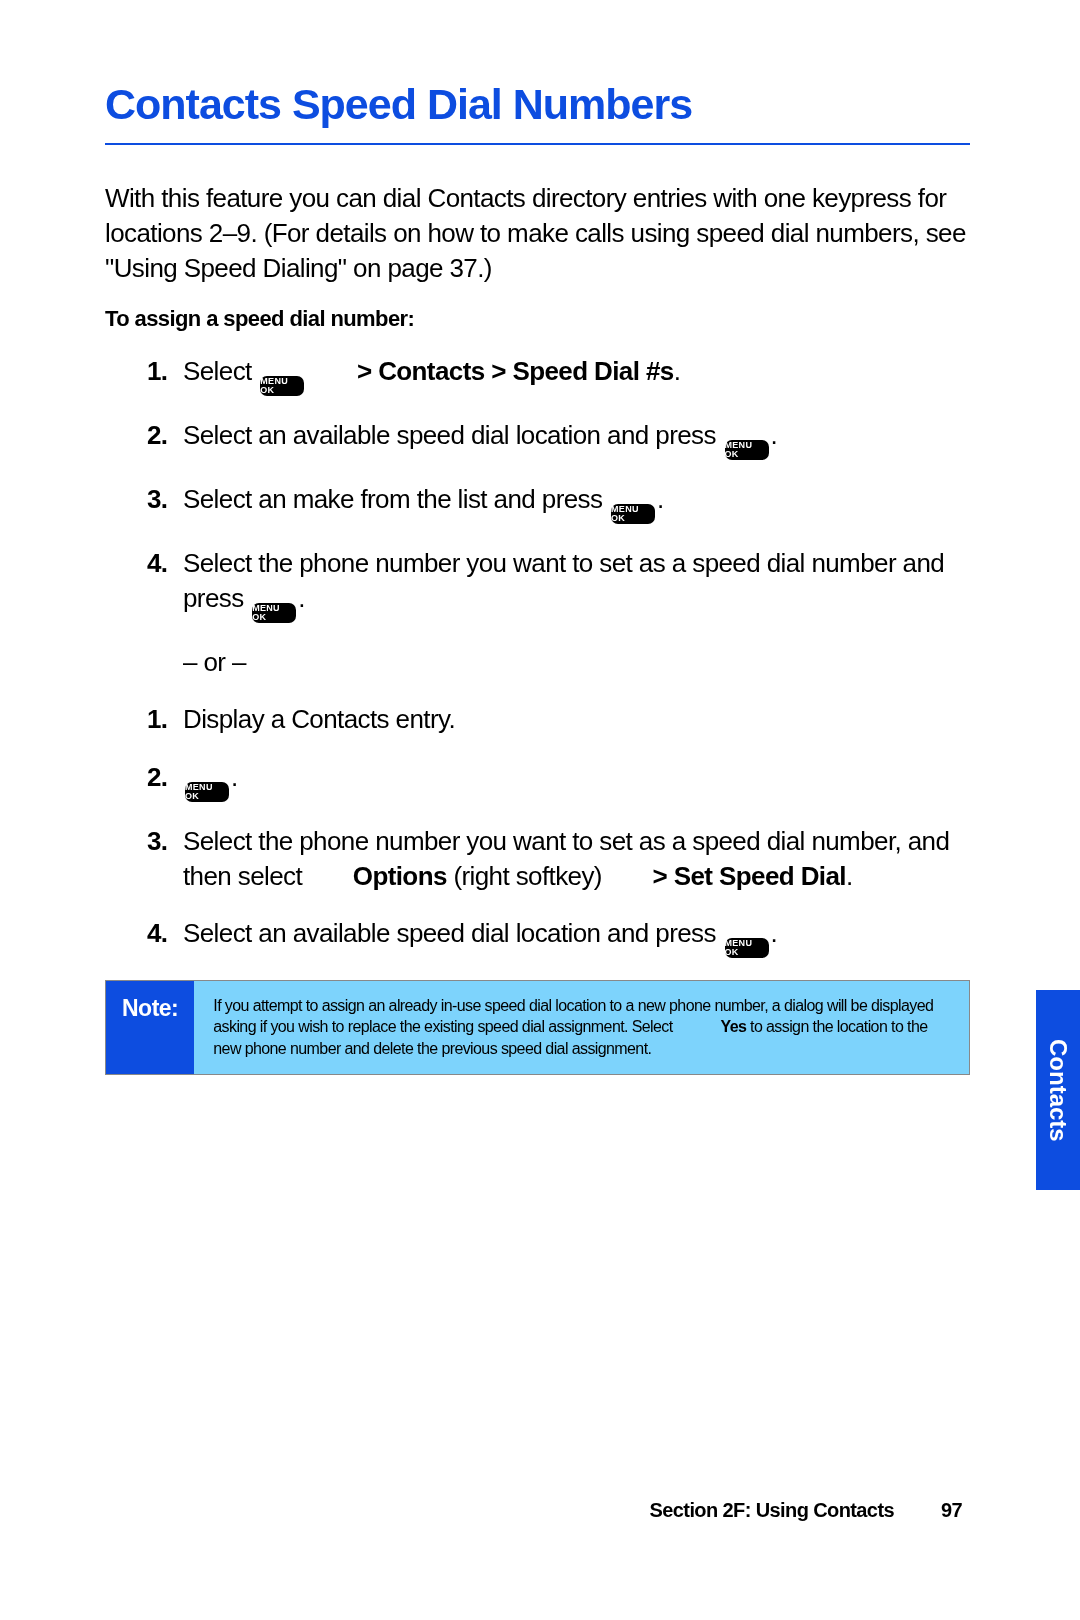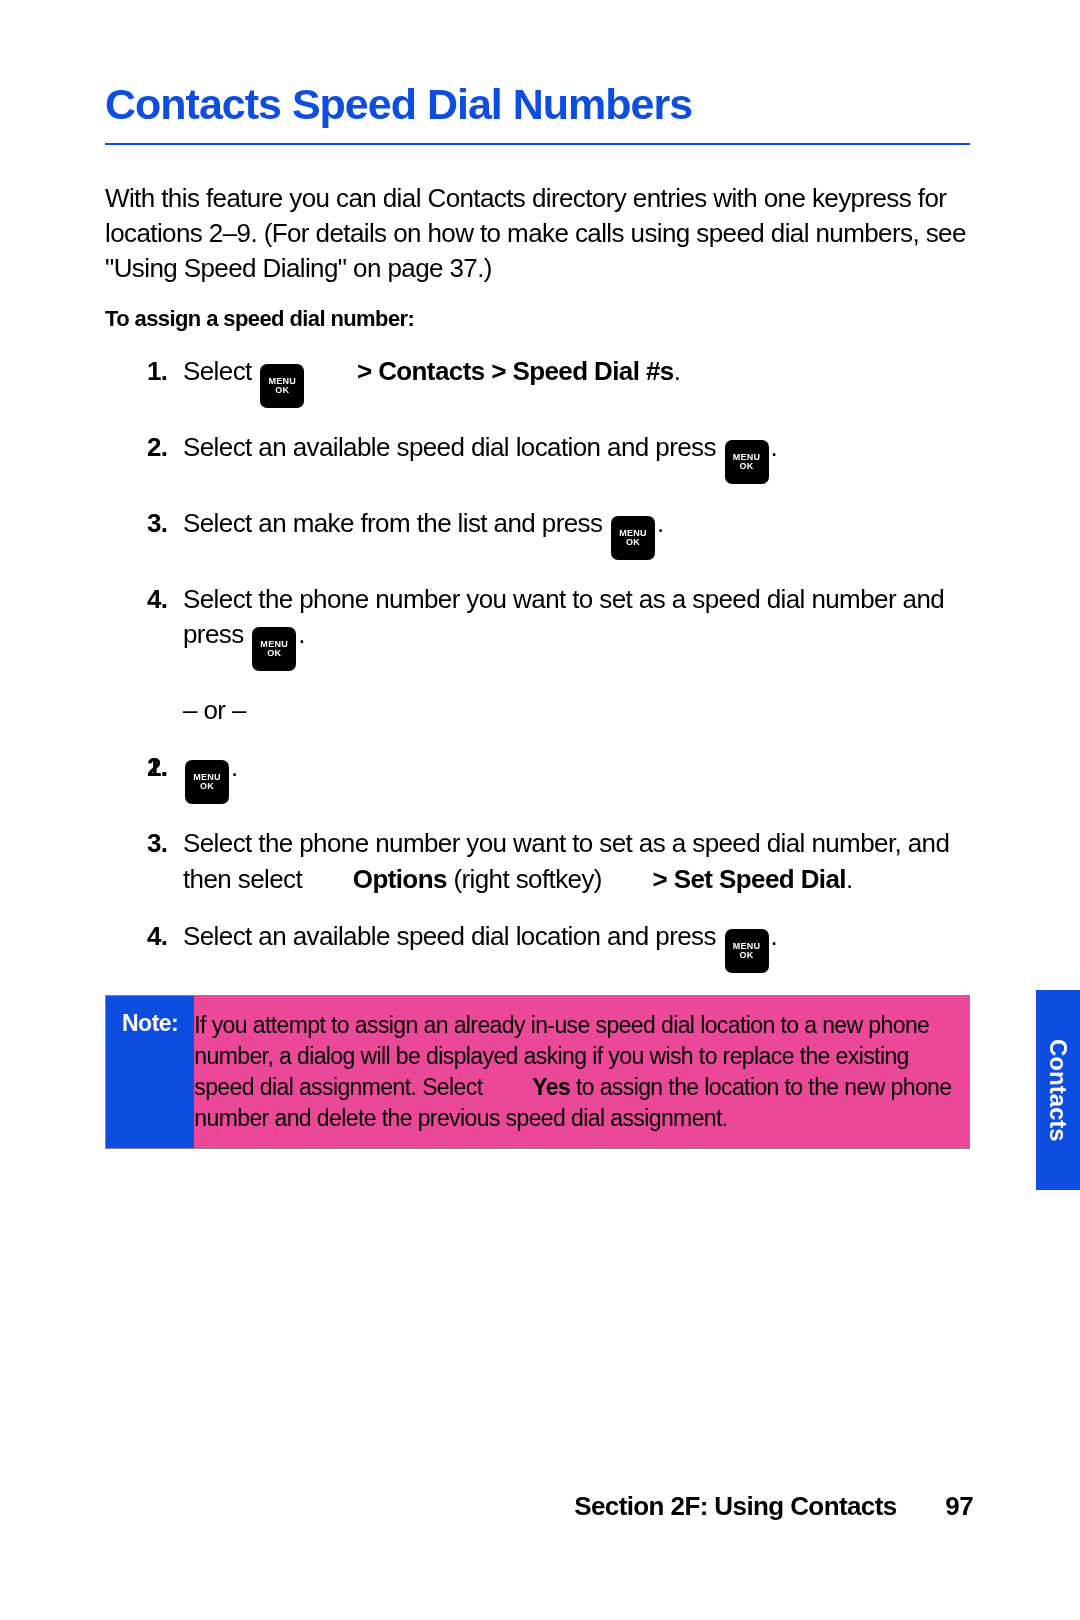--- a/index.html
+++ b/index.html
@@ -52,27 +52,26 @@
     }
     ol.steps li .num {
       position: absolute;
       left: 0;
       font-weight: 700;
     }
     .b { font-weight: 700; margin-left: 44px; }
     .menu-icon {
       display: inline-flex;
       flex-direction: column;
-      align-items: center;
       justify-content: center;
       background: #000;
       color: #fff;
       border-radius: 7px;
       width: 44px;
-      height: 44px;
+      height: 20px;
       font-size: 9px;
       font-weight: 700;
       line-height: 1;
       vertical-align: -4px;
       margin: 0 2px;
       padding: 2px 0;
     }
     .menu-icon .l1 { font-size: 9px; letter-spacing: 0.3px; }
     .menu-icon .l2 { font-size: 9px; letter-spacing: 0.3px; }
     .or-line {
@@ -90,24 +89,24 @@
       background: #0d4de0;
       color: #fff;
       font-weight: 700;
       font-size: 23px;
       padding: 14px 16px;
       flex-shrink: 0;
       letter-spacing: -0.5px;
       text-align: center;
     }
     .note-body {
-      background: #ec4899;
-      font-size: 23px;
+      background: #7dd3fc;
+      font-size: 16px;
       line-height: 1.35;
-      padding: 14px 0;
+      padding: 14px 19px;
       letter-spacing: -0.6px;
     }
     .side-tab {
       position: absolute;
       right: 0;
       top: 990px;
       width: 44px;
       height: 200px;
       background: #0d4de0;
       color: #fff;
@@ -115,22 +114,22 @@
       font-size: 24px;
       display: flex;
       align-items: center;
       justify-content: center;
       writing-mode: vertical-rl;
       letter-spacing: 0px;
     }
     .footer {
       position: absolute;
       bottom: 98px;
-      right: 107px;
-      font-size: 26px;
+      right: 118px;
+      font-size: 20px;
       font-weight: 700;
       letter-spacing: -0.6px;
     }
     .footer .pagenum { margin-left: 42px; }
   </style>
 </head>
 <body>
 
 <div class="page">
 
@@ -168,20 +167,21 @@
           <span class="l1">MENU</span>
           <span class="l2">OK</span>
         </span><span>.</span>
       <div class="or-line" style="padding-left:0;margin-top:22px;margin-bottom:0;">– or –</div>
     </li>
   </ol>
 
   <ol class="steps">
     <li>
       <span class="num">1.</span>
+      <span>Display a Contacts entry.</span>
     </li>
     <li>
       <span class="num">2.</span>
       <span class="menu-icon">
           <span class="l1">MENU</span>
           <span class="l2">OK</span>
         </span><span>.</span>
     </li>
     <li>
       <span class="num">3.</span>

